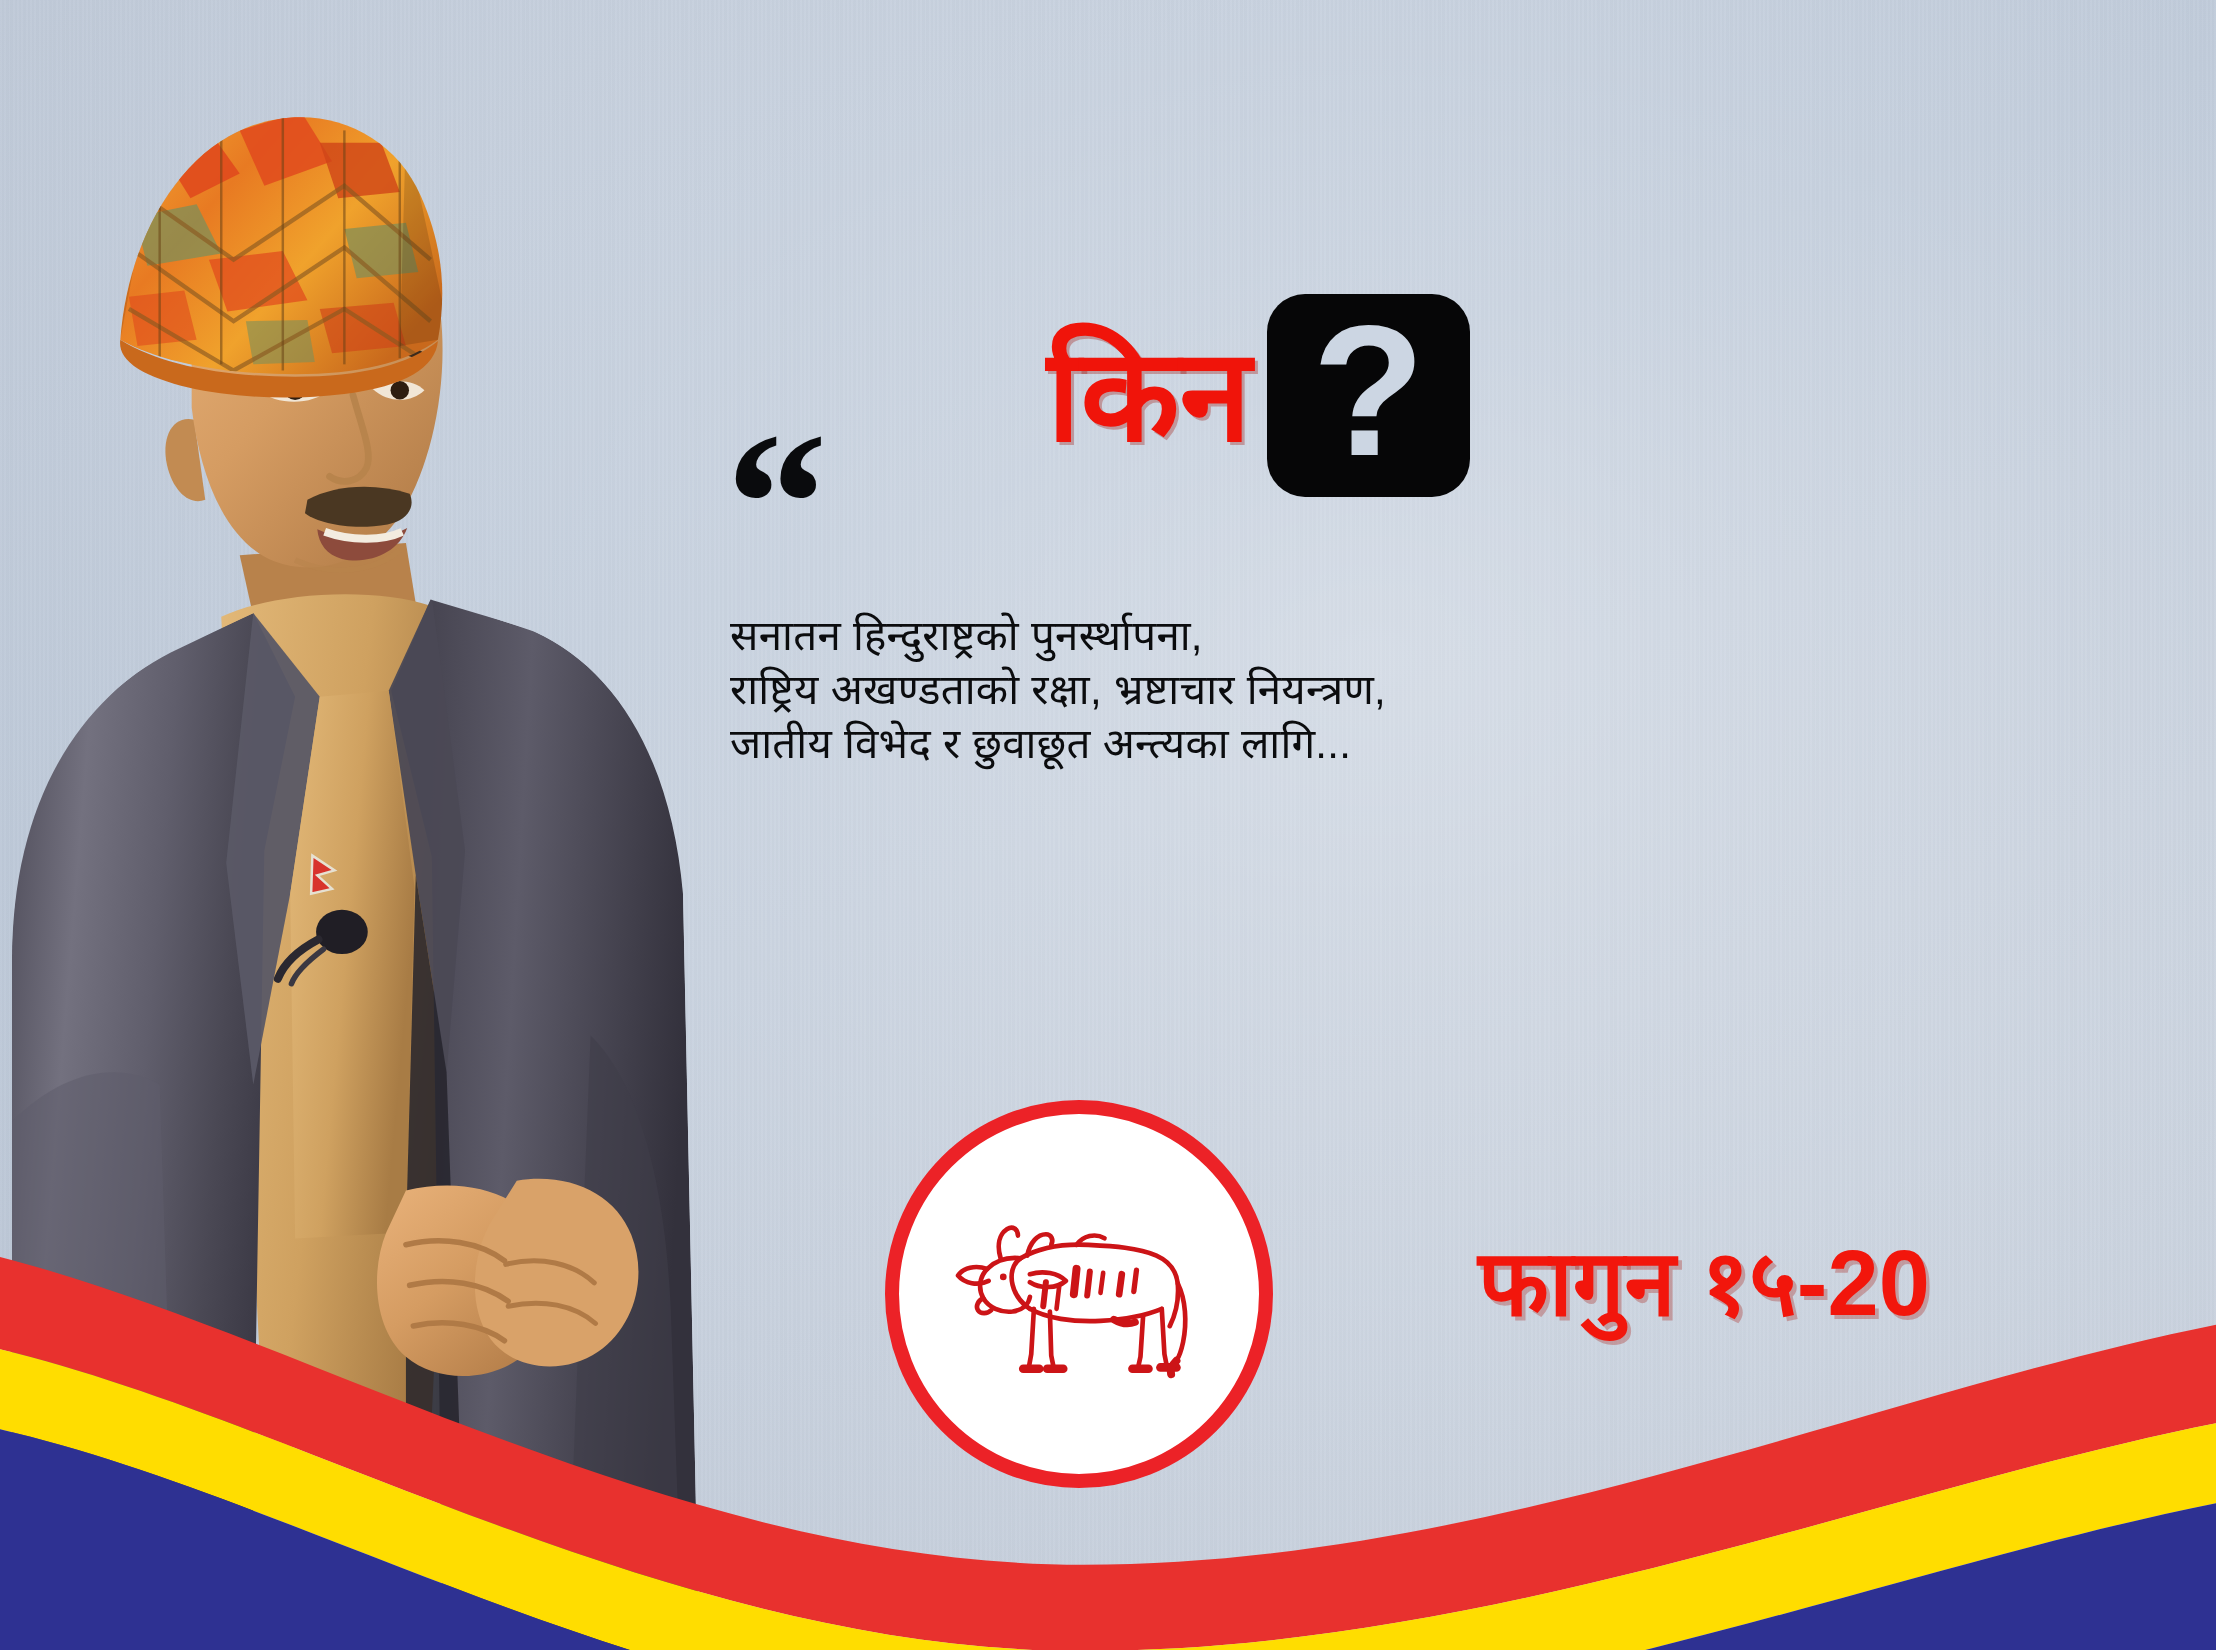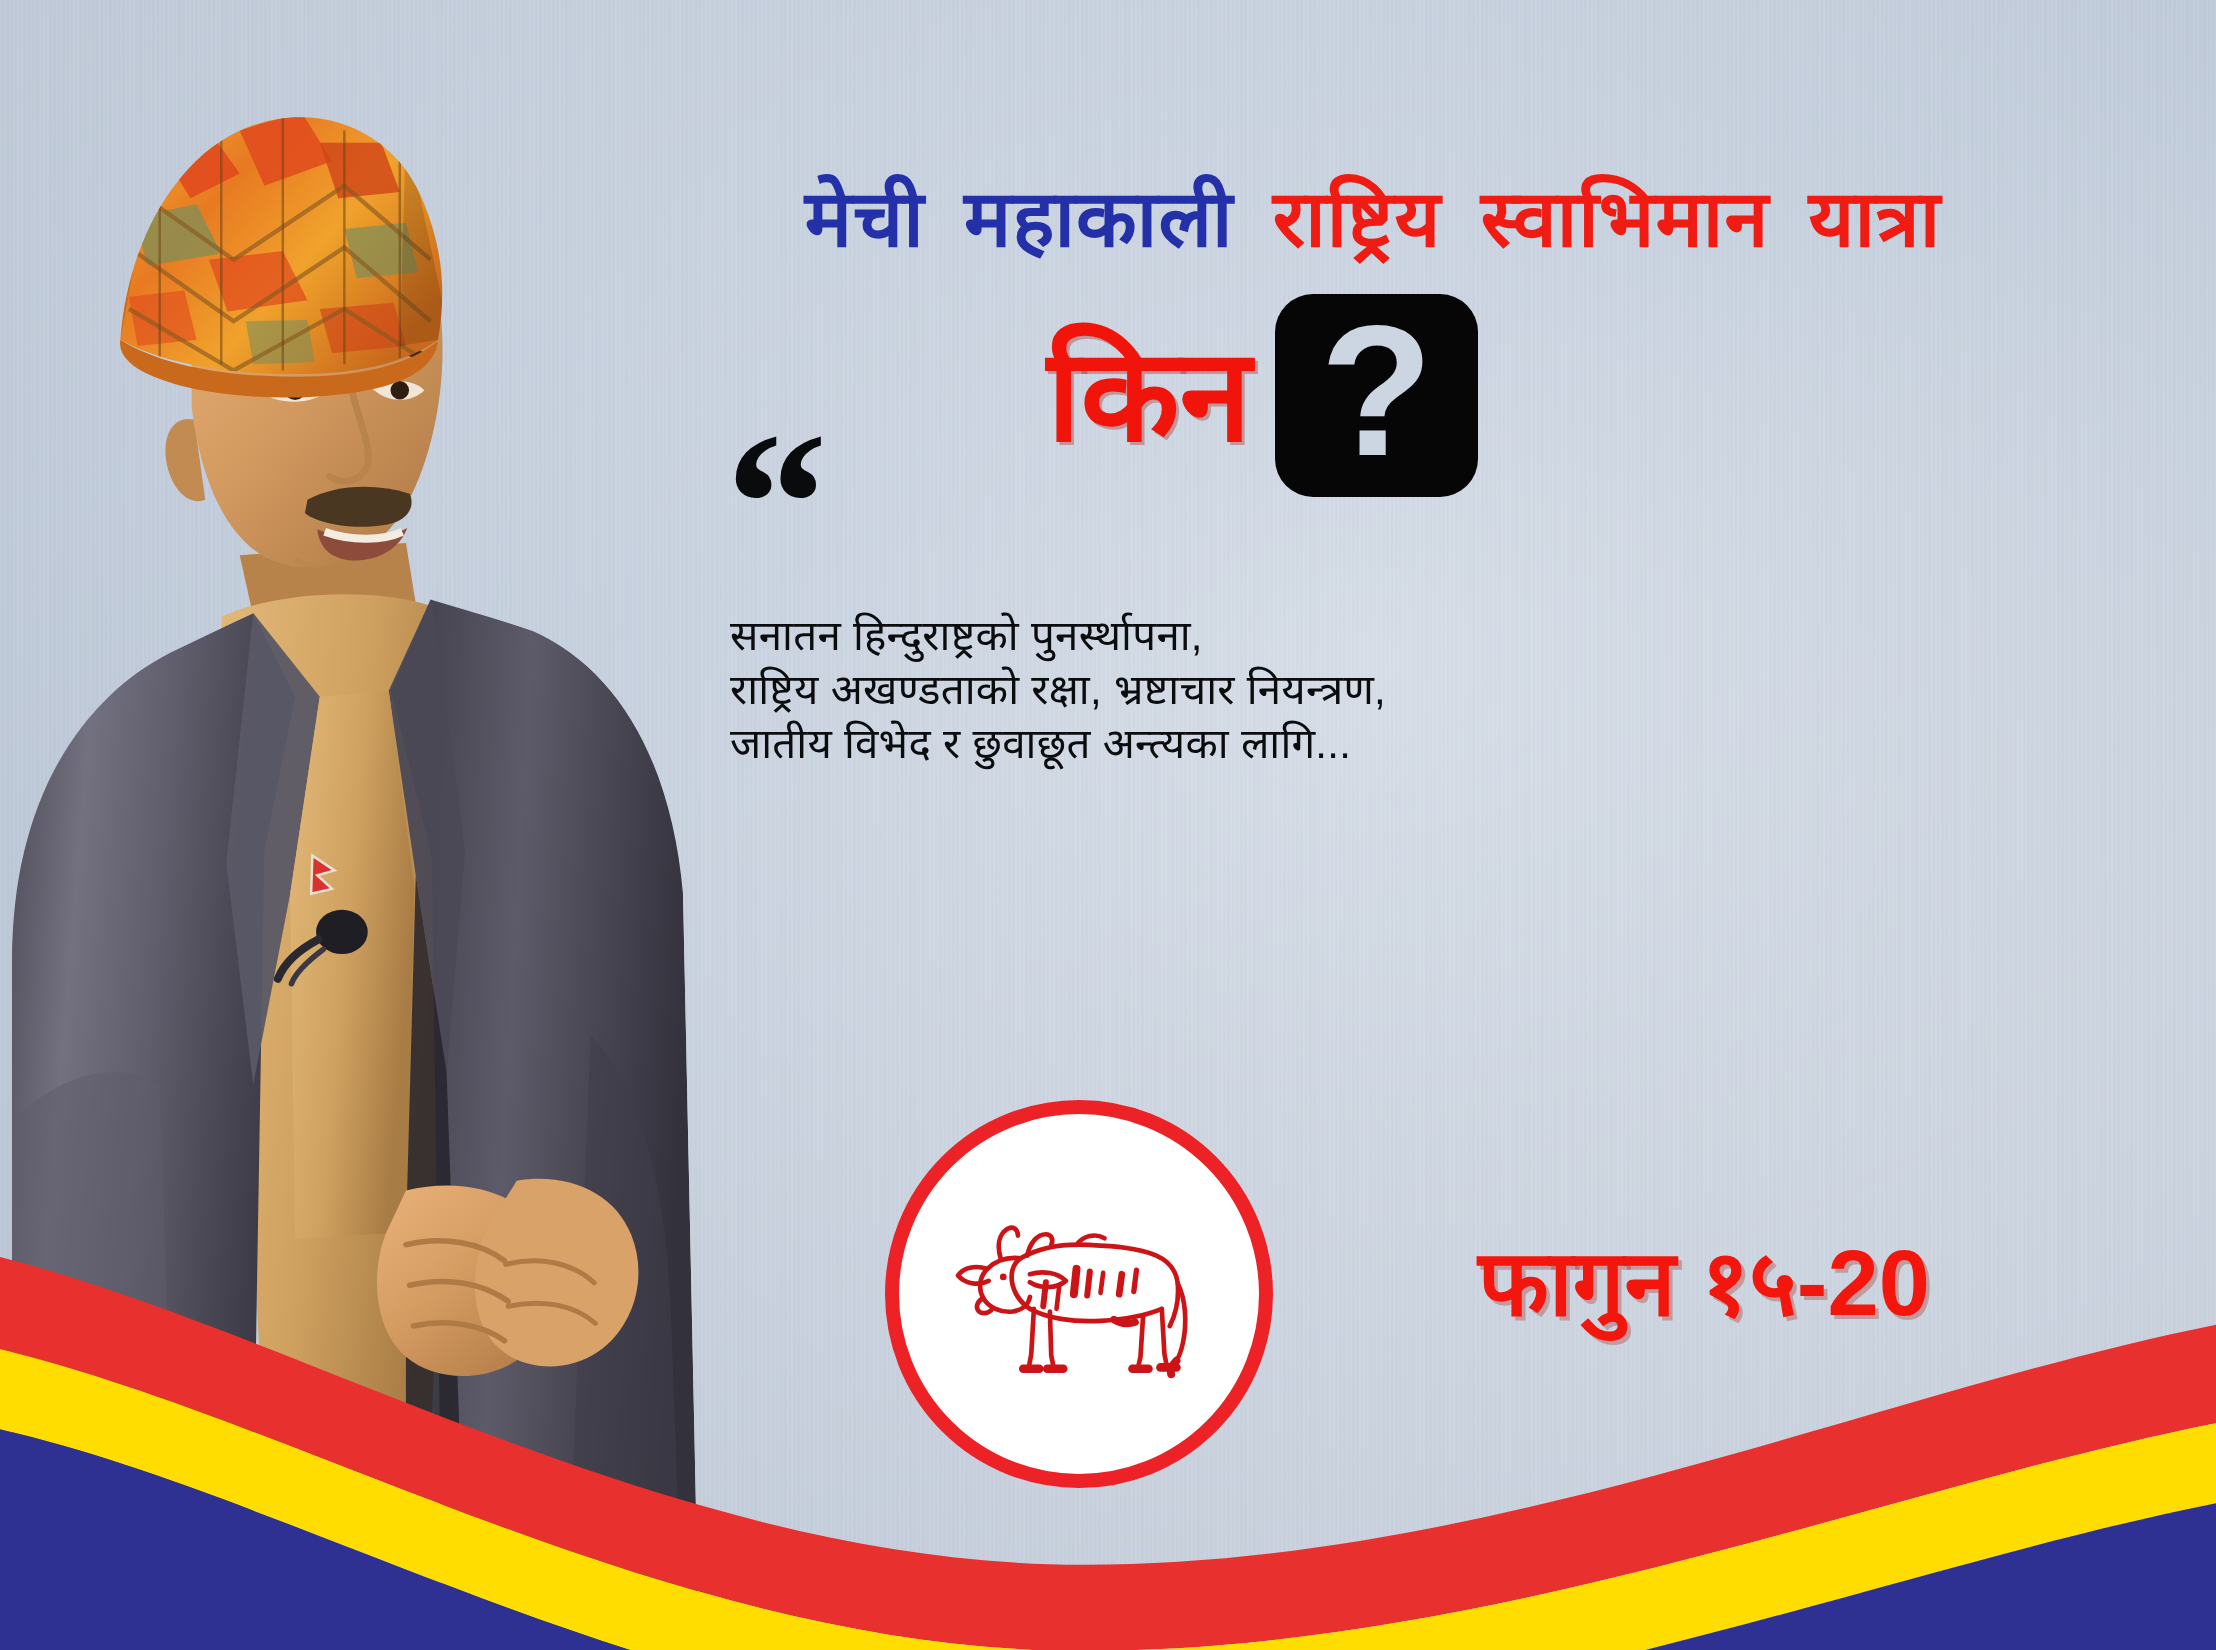--- a/index.html
+++ b/index.html
@@ -37,21 +37,21 @@
     font-family:"Liberation Sans","DejaVu Sans",sans-serif;
     font-size:79px;font-weight:700;line-height:1;letter-spacing:1.2px;
   }
   #title .blue{color:#2430a8;}
   #title .red{color:#f01b12;}
   #title .sp{display:inline-block;width:16px;}
 
   
   #kina-row{
     position:absolute;left:1047px;top:294px;
-    display:flex;align-items:center;gap:24px;
+    display:flex;align-items:center;gap:16px;
   }
   #kina{
     color:#f0140a;font-size:129px;font-weight:700;line-height:1;
     text-shadow:3.1px 3.1px 0 rgba(160,20,12,0.33);
   }
   #qbox{
     width:203px;height:203px;background:#060607;border-radius:38px;
     display:flex;align-items:center;justify-content:center;
   }
   #qmark{color:#ccd6e3;font-size:185px;font-weight:700;line-height:0.92;margin-top:-8.6px;}
@@ -235,27 +235,20 @@
 
           <path d="M236 430 C248 268 330 130 440 86 L300 86 L236 430 Z" fill="#000" opacity="0.12"></path>
           <path d="M700 90 L766 400 L752 430 L690 440 Z" fill="#000" opacity="0.14"></path>
         </g>
 
         <path d="M236 430 C300 470 400 490 520 490 C628 490 706 470 752 432 C748 474 700 506 600 518 C470 534 330 516 266 478 C240 462 234 446 236 430 Z" fill="#c9691c"></path>
       </g>
     </svg>
   </div>
 
-  <div id="title">
-    <span class="blue">मेची</span><span class="sp"></span>
-    <span class="blue">महाकाली</span><span class="sp"></span>
-    <span class="red">राष्ट्रिय</span><span class="sp"></span>
-    <span class="red">स्वाभिमान</span><span class="sp"></span>
-    <span class="red">यात्रा</span>
-  </div>
 
   <div id="kina-row">
     <span id="kina">किन</span>
     <span id="qbox">
       <span id="qmark">?</span>
     </span>
   </div>
 
   <div id="quote-mark">“</div>
 

